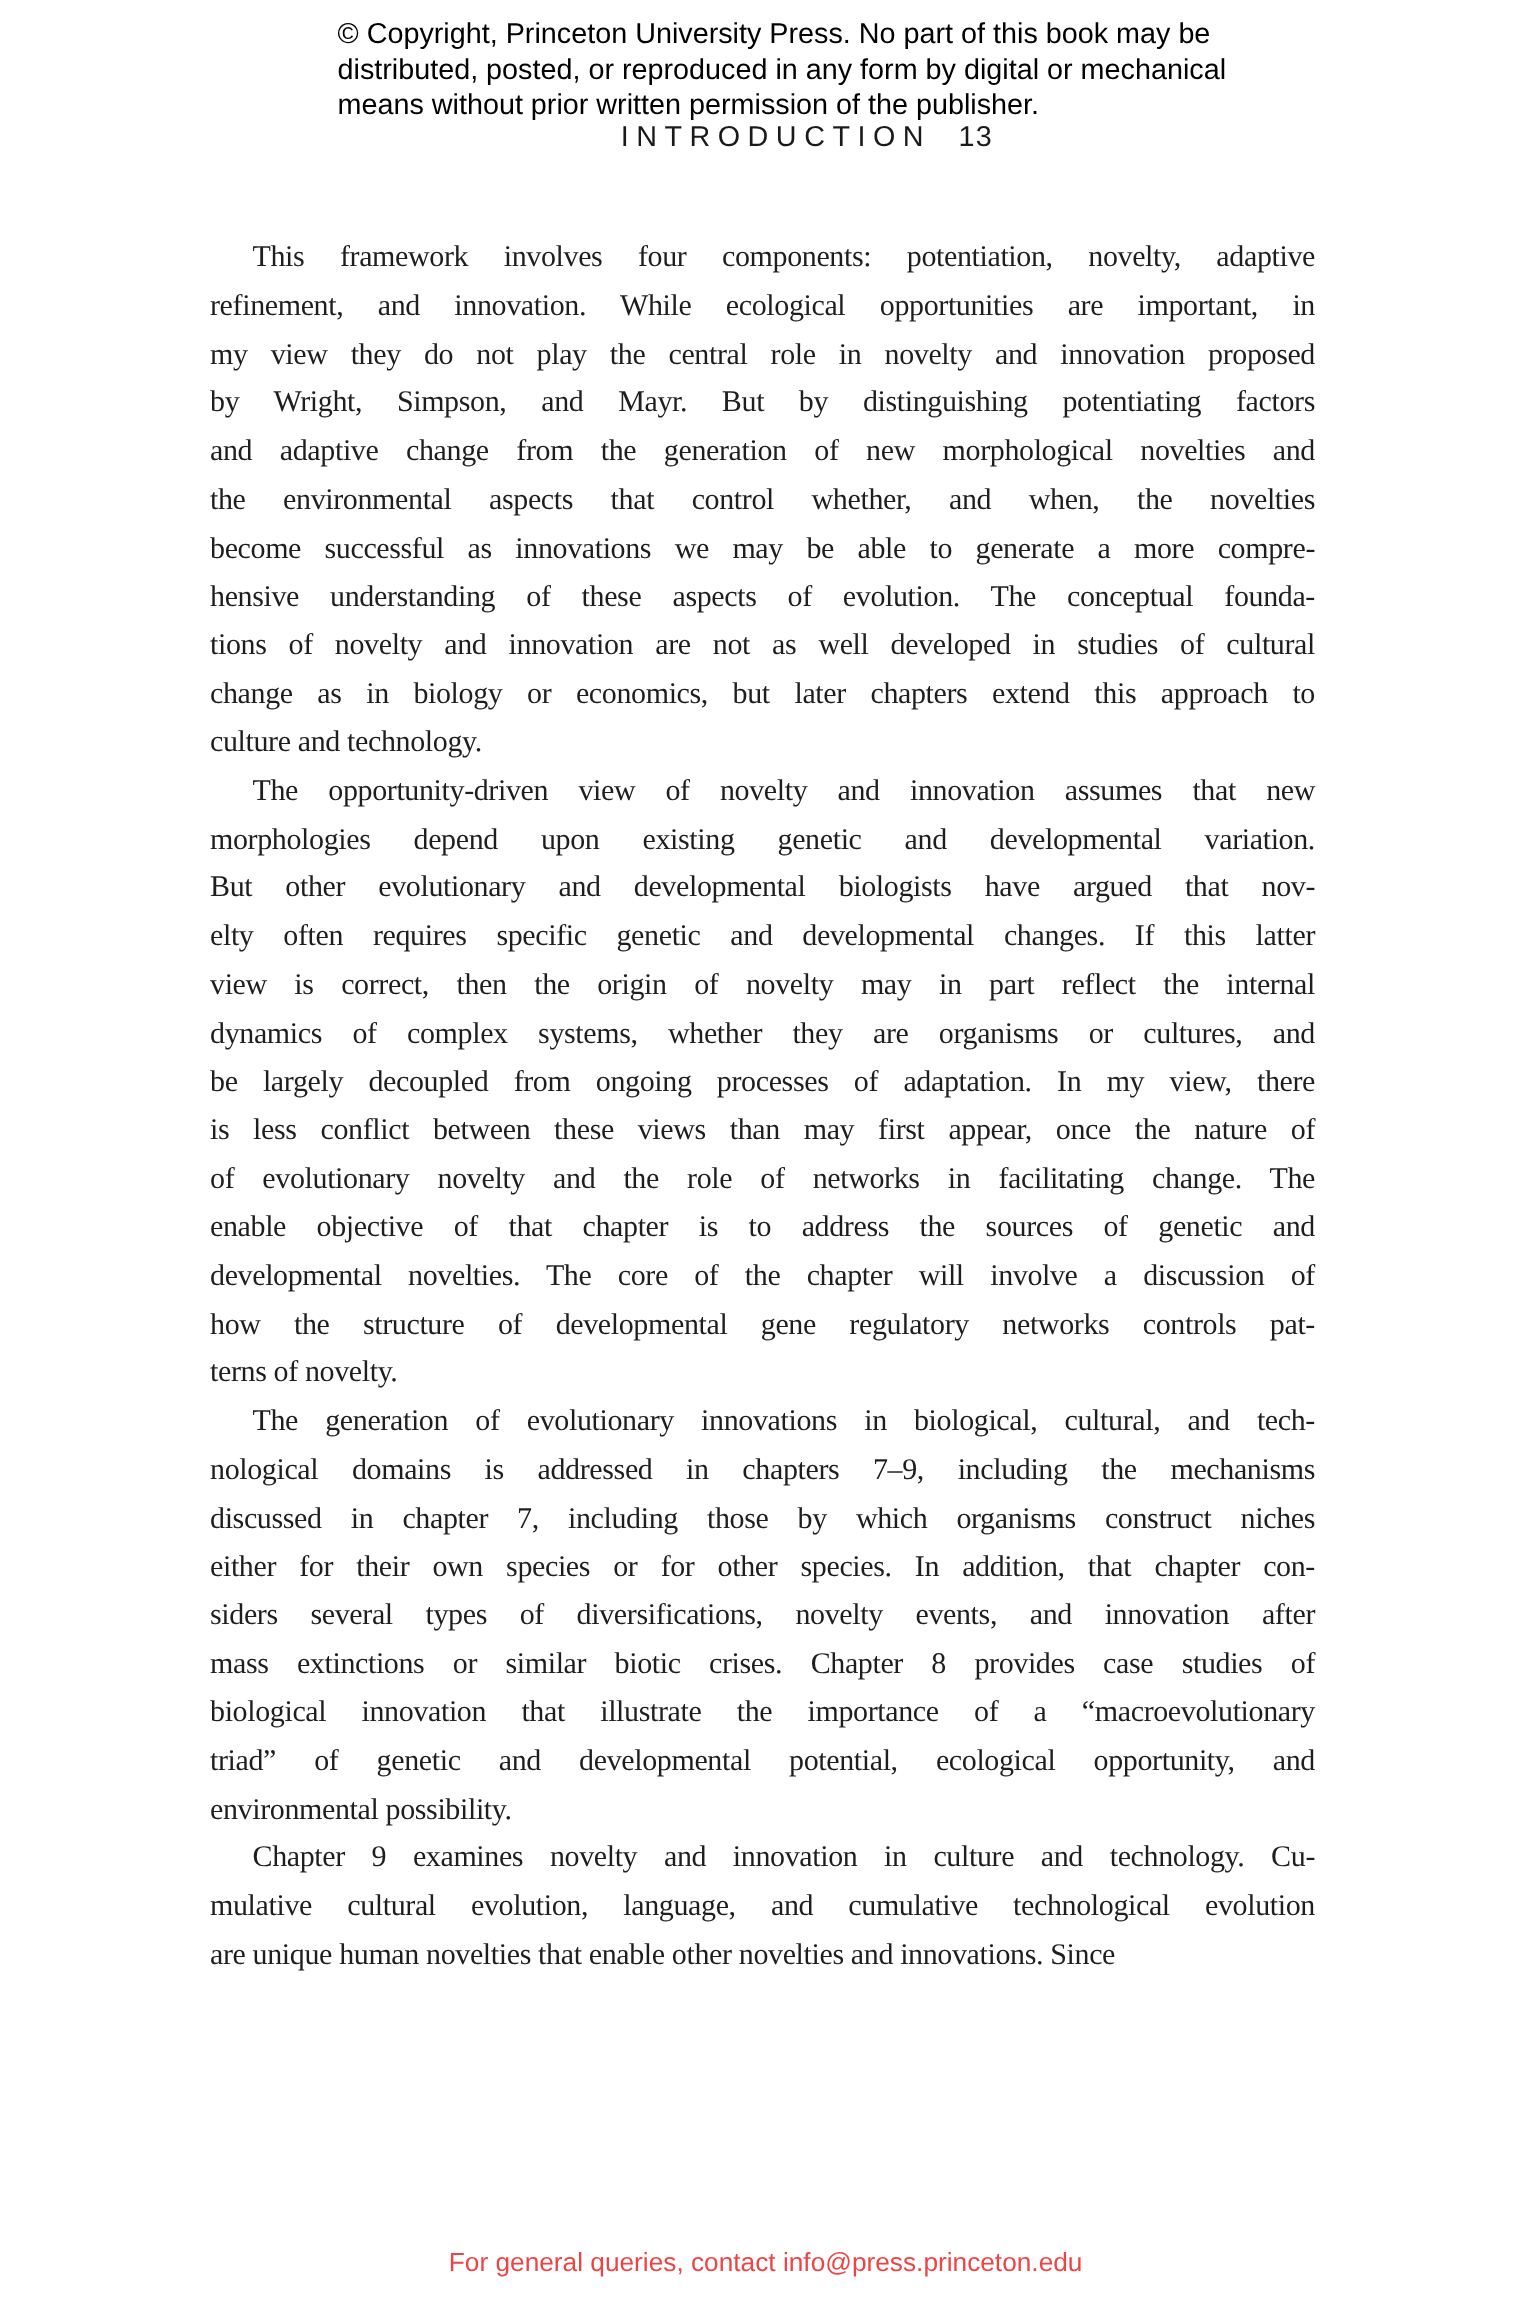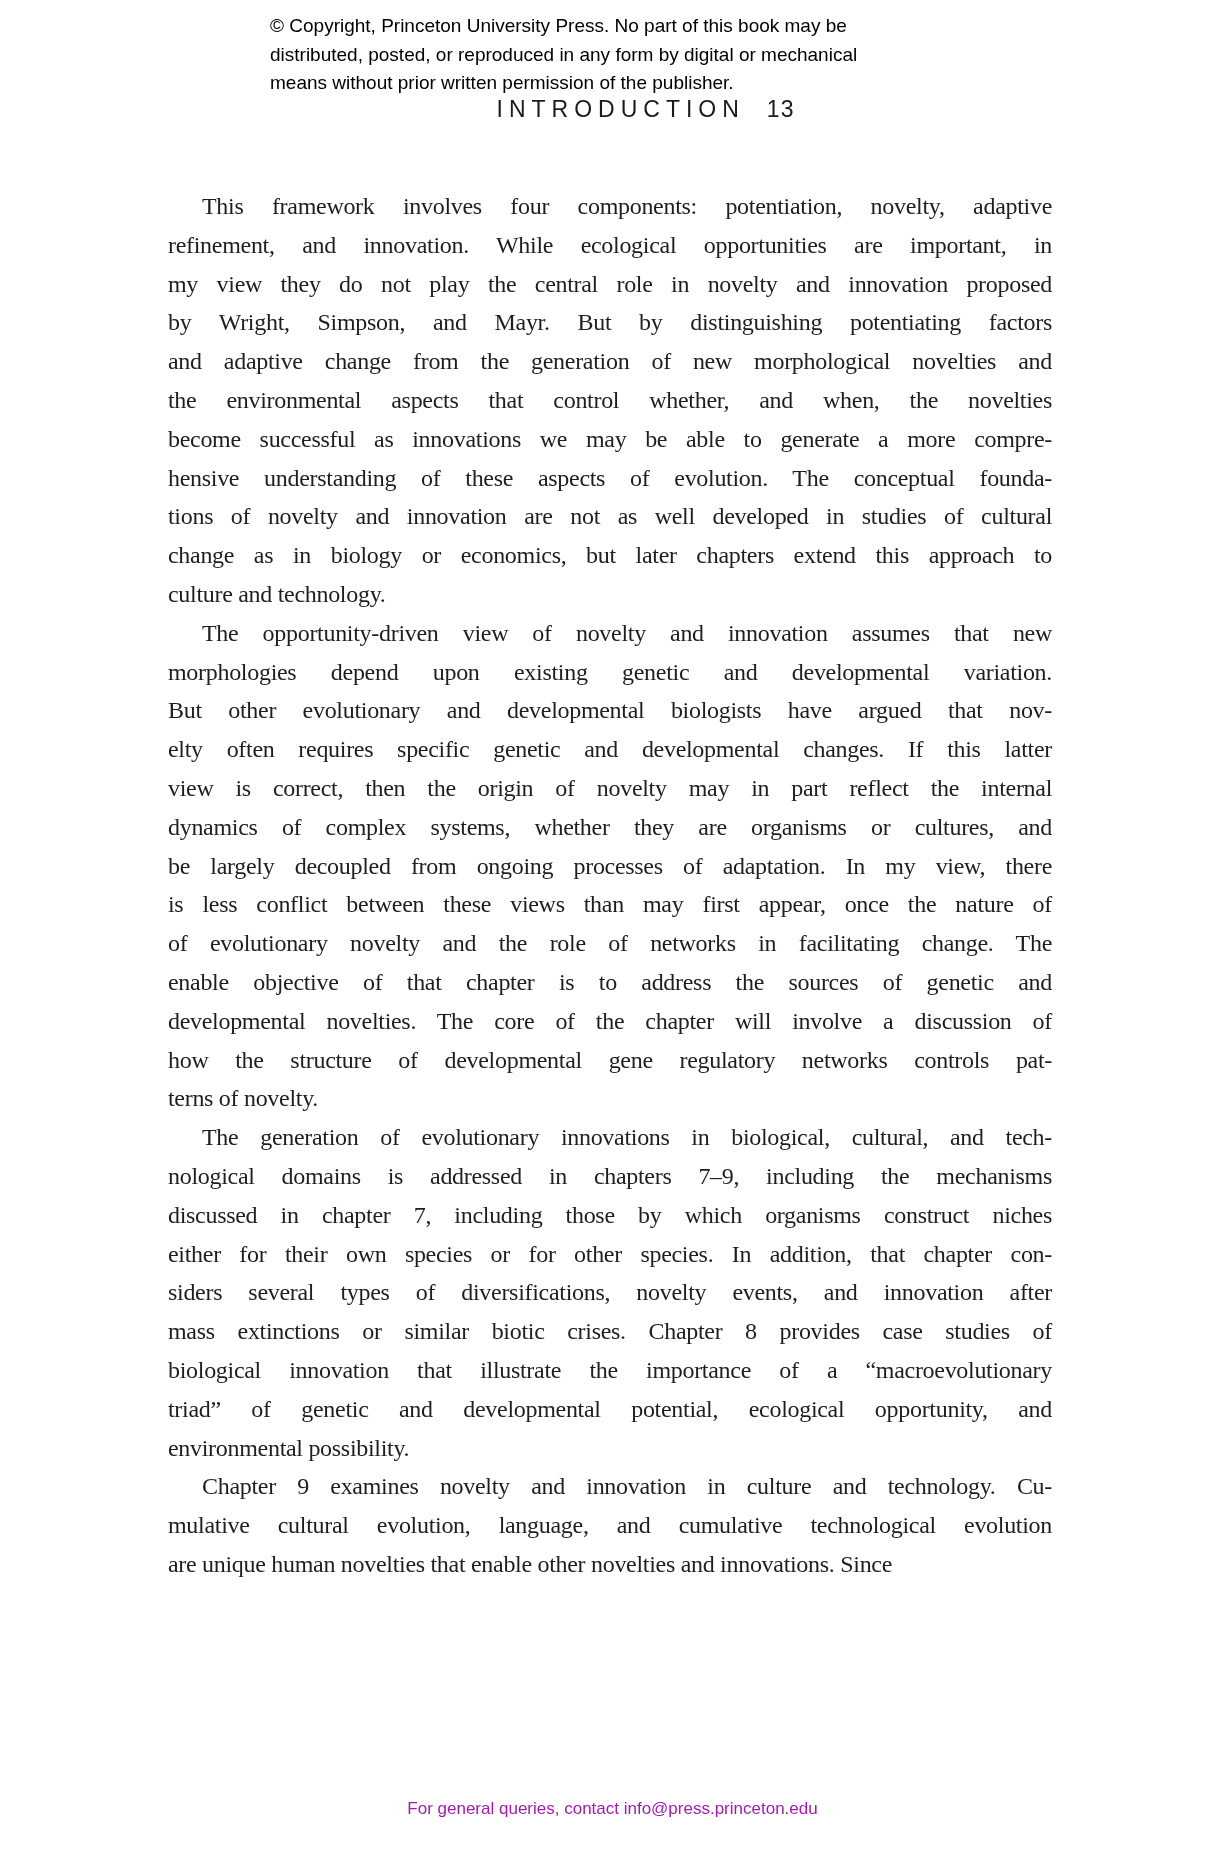--- a/index.html
+++ b/index.html
@@ -12,21 +12,21 @@
     width: 1225px;
     height: 1850px;
     background: #ffffff;
     overflow: hidden;
   }
   .copyright {
     position: absolute;
     left: 270px;
     top: 12px;
     font-family: "Liberation Sans", sans-serif;
-    font-size: 19px;
+    font-size: 23px;
     line-height: 28.5px;
     color: #000000;
     letter-spacing: 0;
   }
   .runhead {
     position: absolute;
     left: 0;
     top: 96px;
     width: 100%;
     text-align: center;
@@ -65,22 +65,22 @@
     text-align: center;
     text-align-last: left;
   }
   .footer {
     position: absolute;
     left: 0;
     top: 1799px;
     width: 100%;
     text-align: center;
     font-family: "Liberation Sans", sans-serif;
-    font-size: 17px;
-    color: #a21caf;
+    font-size: 21px;
+    color: #ef4444;
   }
 </style>
 </head>
 <body>
 
 <div class="page">
 
   <div class="copyright">
     <div>© Copyright, Princeton University Press. No part of this book may be</div>
     <div>distributed, posted, or reproduced in any form by digital or mechanical</div>

